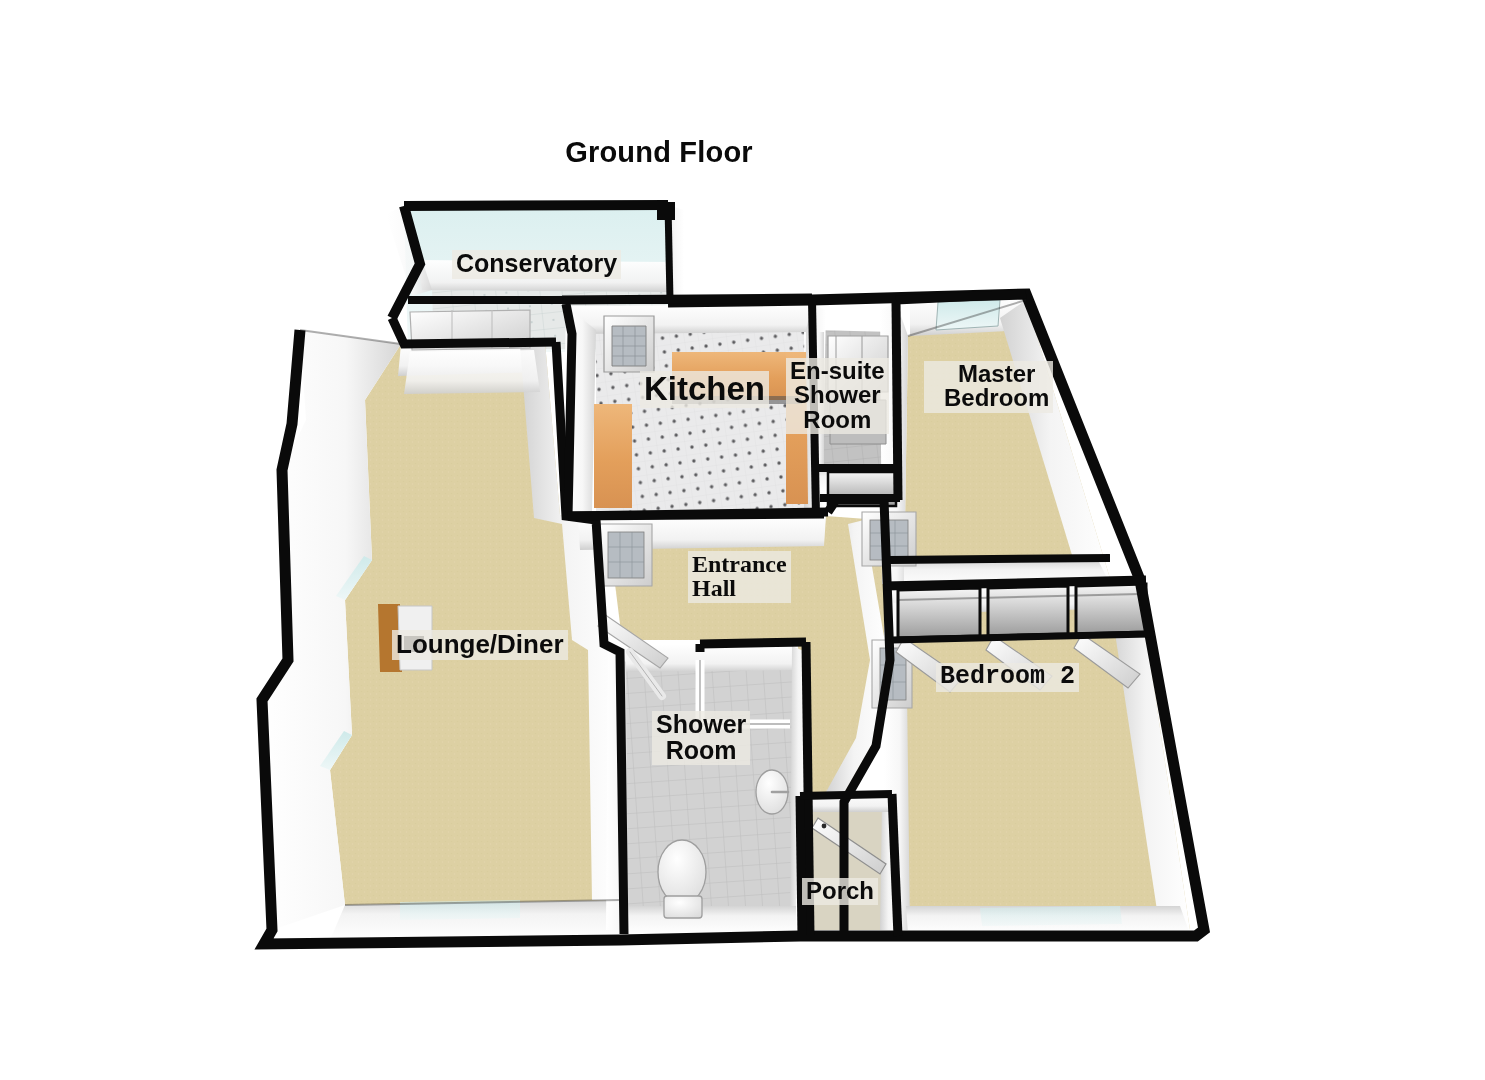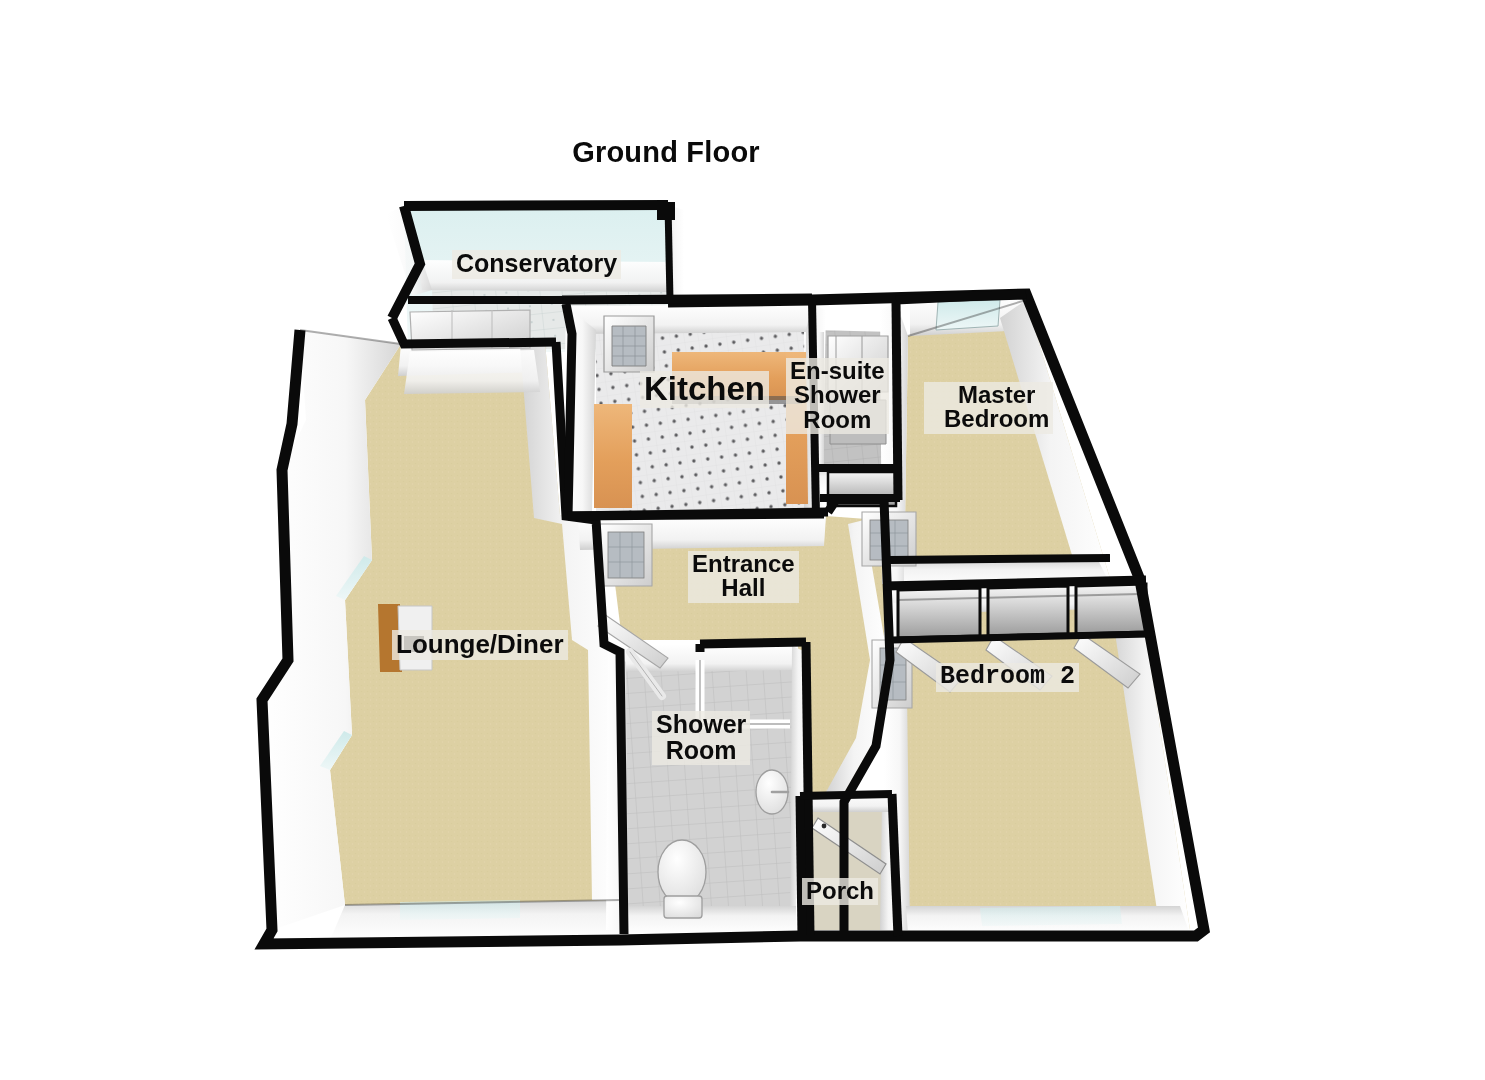--- a/index.html
+++ b/index.html
@@ -16,21 +16,21 @@
     position: relative;
   }
   #plan-root {
     position: absolute;
     left: 0; top: 0;
     width: 1485px;
     height: 1080px;
   }
   .plan-title {
     position: absolute;
-    left: 8px;
+    left: 1px;
     top: 136px;
     width: 1316px;
     text-align: center;
     font-size: 29px;
     font-weight: bold;
     color: #0a0a0a;
     letter-spacing: 0.2px;
     font-family: "Liberation Sans", sans-serif;
   }
   
@@ -43,23 +43,23 @@
     line-height: 1.02;
     text-align: center;
     white-space: pre-line;
     padding: 1px 4px 2px 4px;
     box-sizing: border-box;
     pointer-events: auto;
   }
   .rl-conservatory { left: 452px; top: 250px;  font-size: 25px; }
   .rl-kitchen      { left: 640px; top: 371px;  font-size: 33px; }
   .rl-ensuite      { left: 786px; top: 358px;  font-size: 24px; text-align: center; }
-  .rl-master       { left: 924px; top: 382px;  font-size: 24px; text-align: center; padding-left: 20px; }
+  .rl-master       { left: 924px; top: 361px;  font-size: 24px; text-align: center; padding-left: 20px; }
   .rl-lounge       { left: 392px; top: 611px;  font-size: 26px; margin-top: 19px; }
-  .rl-entrance     { left: 688px; top: 551px;  font-size: 24px; text-align: center; }
+  .rl-entrance     { left: 688px; top: 551px;  font-size: 24px; text-align: left; font-family: Liberation Serif, serif; }
   .rl-bedroom2     { left: 936px; top: 663px;  font-size: 25px; font-family: Liberation Mono, monospace; }
   .rl-showerroom   { left: 652px; top: 711px;  font-size: 25px; text-align: center; }
   .rl-porch        { left: 802px; top: 878px;  font-size: 24px; }
   svg { display: block; }
 </style>
 </head>
 <body>
 
 <div id="plan-root">
 

